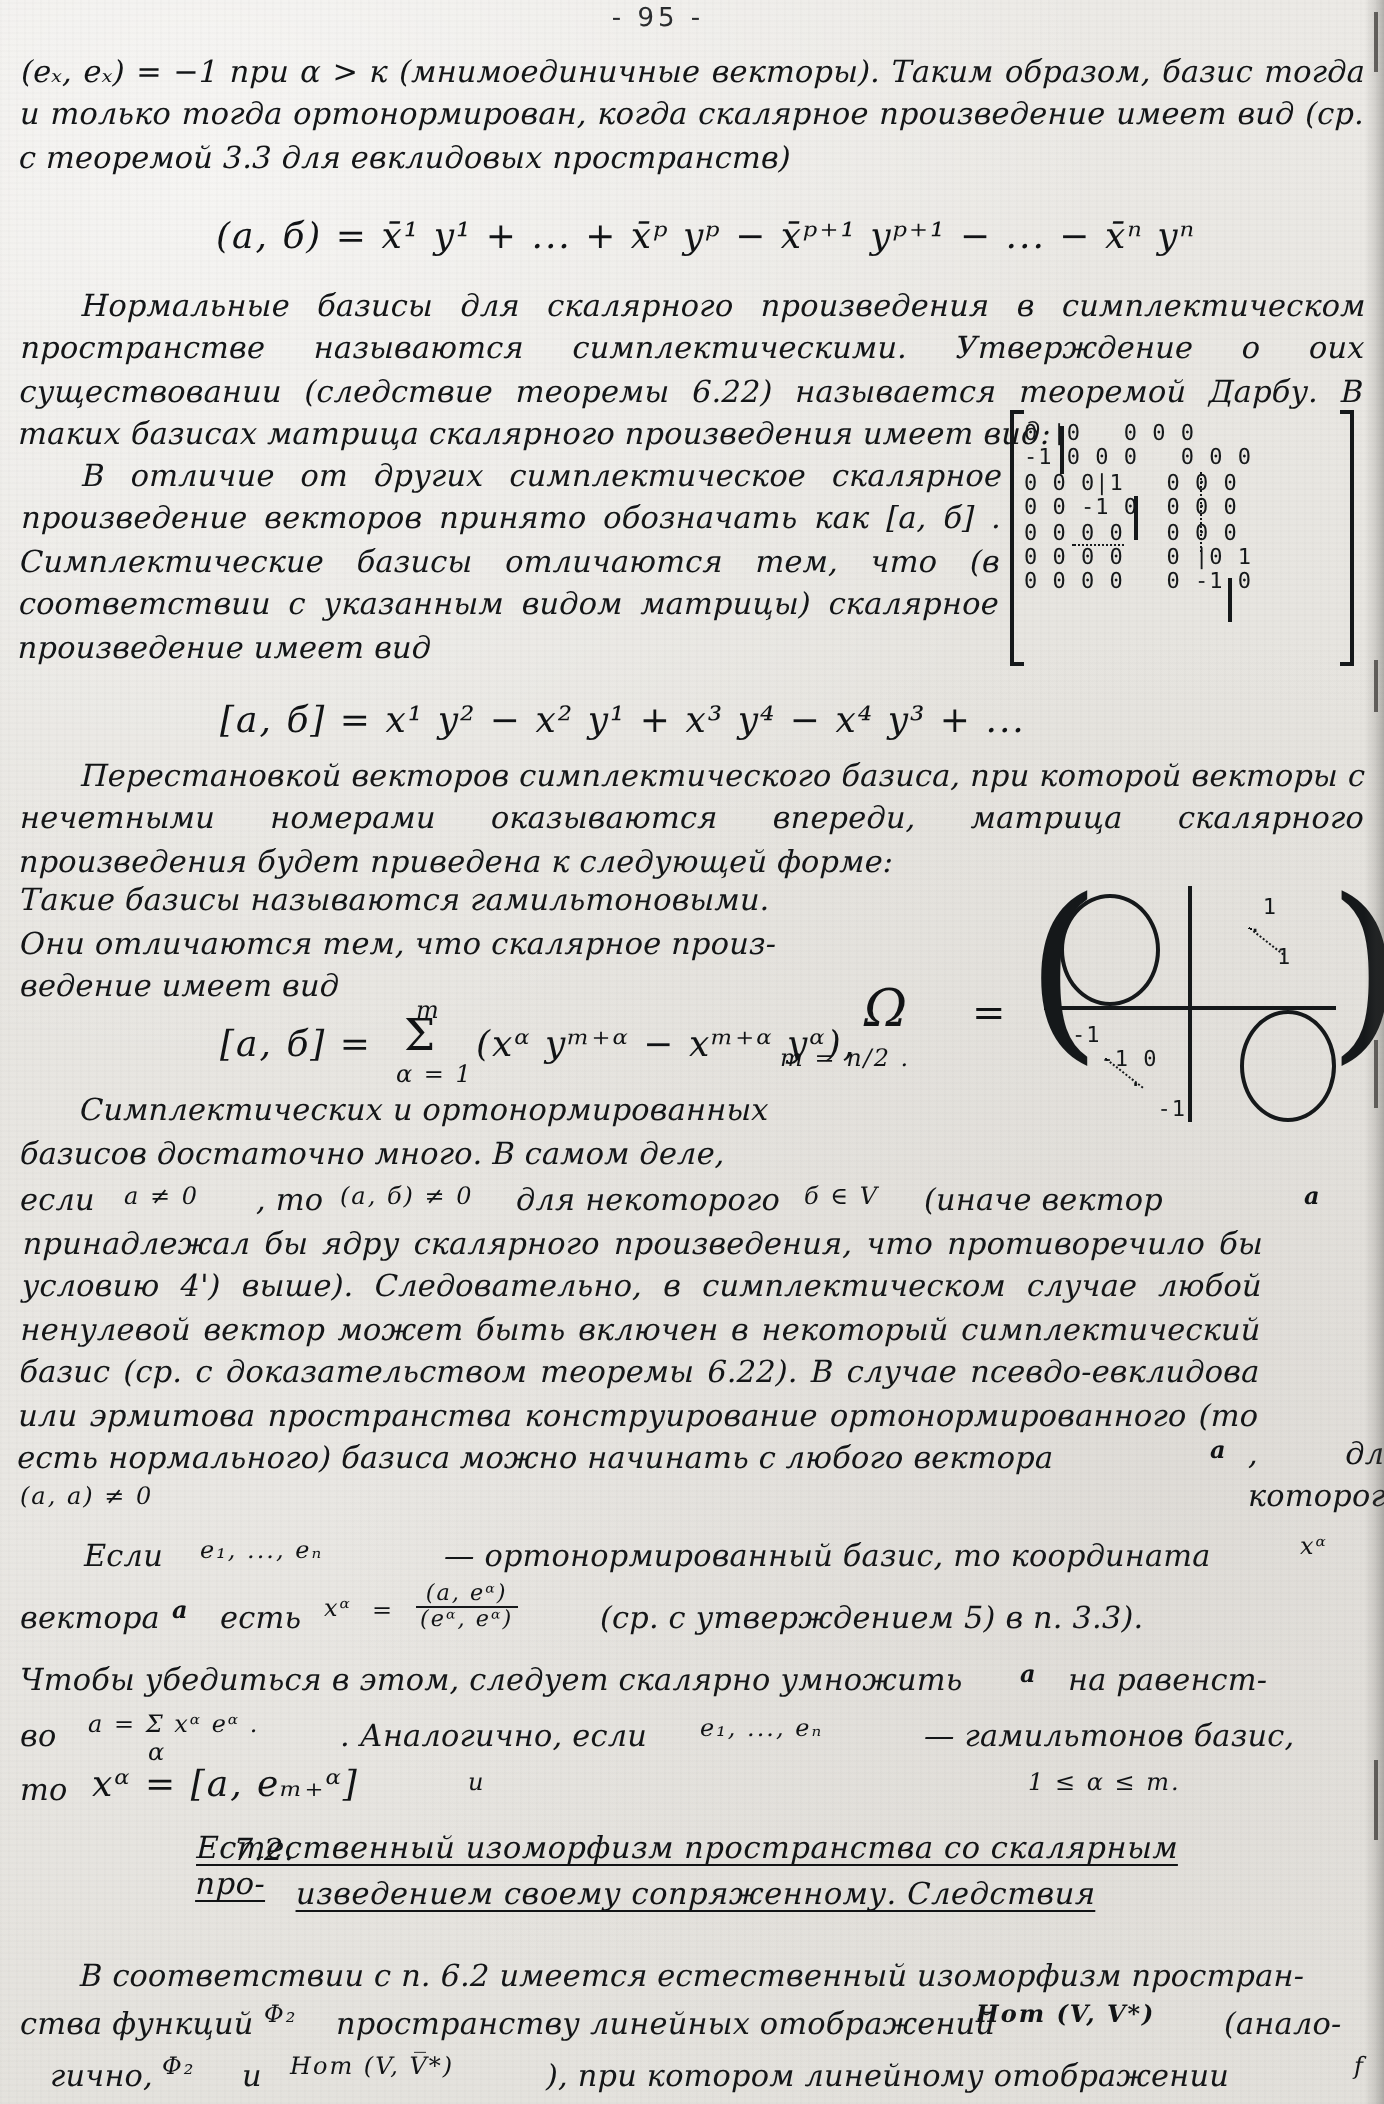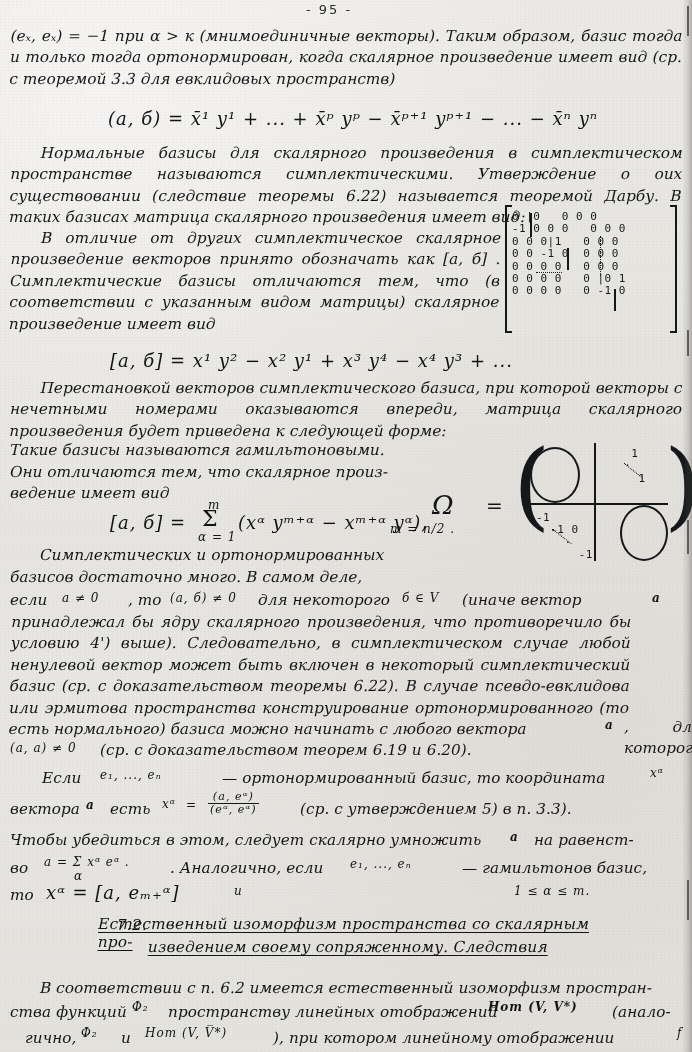--- a/index.html
+++ b/index.html
@@ -208,21 +208,20 @@
       <span class="para noskew" style="position:absolute;left:452px;top:0;">(иначе вектор</span>
       <span class="formula f-md" style="left:642px;top:1px;font-weight:bold;">a</span>
     </div>
 
     <div class="para" style="left:10px;top:612px;width:620px;">принадлежал бы ядру скалярного произведения, что противоречило бы условию 4') выше). Следовательно, в симплектическом случае любой ненулевой вектор может быть включен в некоторый симплектический базис (ср. с доказательством теоремы 6.22). В случае псевдо-евклидова или эрмитова пространства конструирование ортонормированного (то есть нормального) базиса можно начинать с любого вектора</div>
     <span class="formula f-md" style="left:605px;top:718px;font-weight:bold;">a</span>
     <span class="para noskew" style="position:absolute;left:624px;top:717px;">, для которого</span>
 
     <div style="position:absolute;left:10px;top:740px;width:672px;height:24px;">
       <span class="formula f-md" style="left:0;top:1px;">(a, a) ≠ 0</span>
-      <span class="para noskew" style="position:absolute;left:90px;top:0;">(ср. с доказательством теорем 6.19 и 6.20).</span>
     </div>
 
     <div style="position:absolute;left:10px;top:766px;width:672px;height:26px;">
       <span class="para noskew" style="position:absolute;left:32px;top:2px;">Если</span>
       <span class="formula f-md" style="left:90px;top:2px;">e₁, ..., eₙ</span>
       <span class="para noskew" style="position:absolute;left:212px;top:2px;">— ортонормированный базис, то координата</span>
       <span class="formula f-md" style="left:640px;top:0px;">xᵅ</span>
     </div>
 
     <div style="position:absolute;left:10px;top:793px;width:672px;height:34px;">

